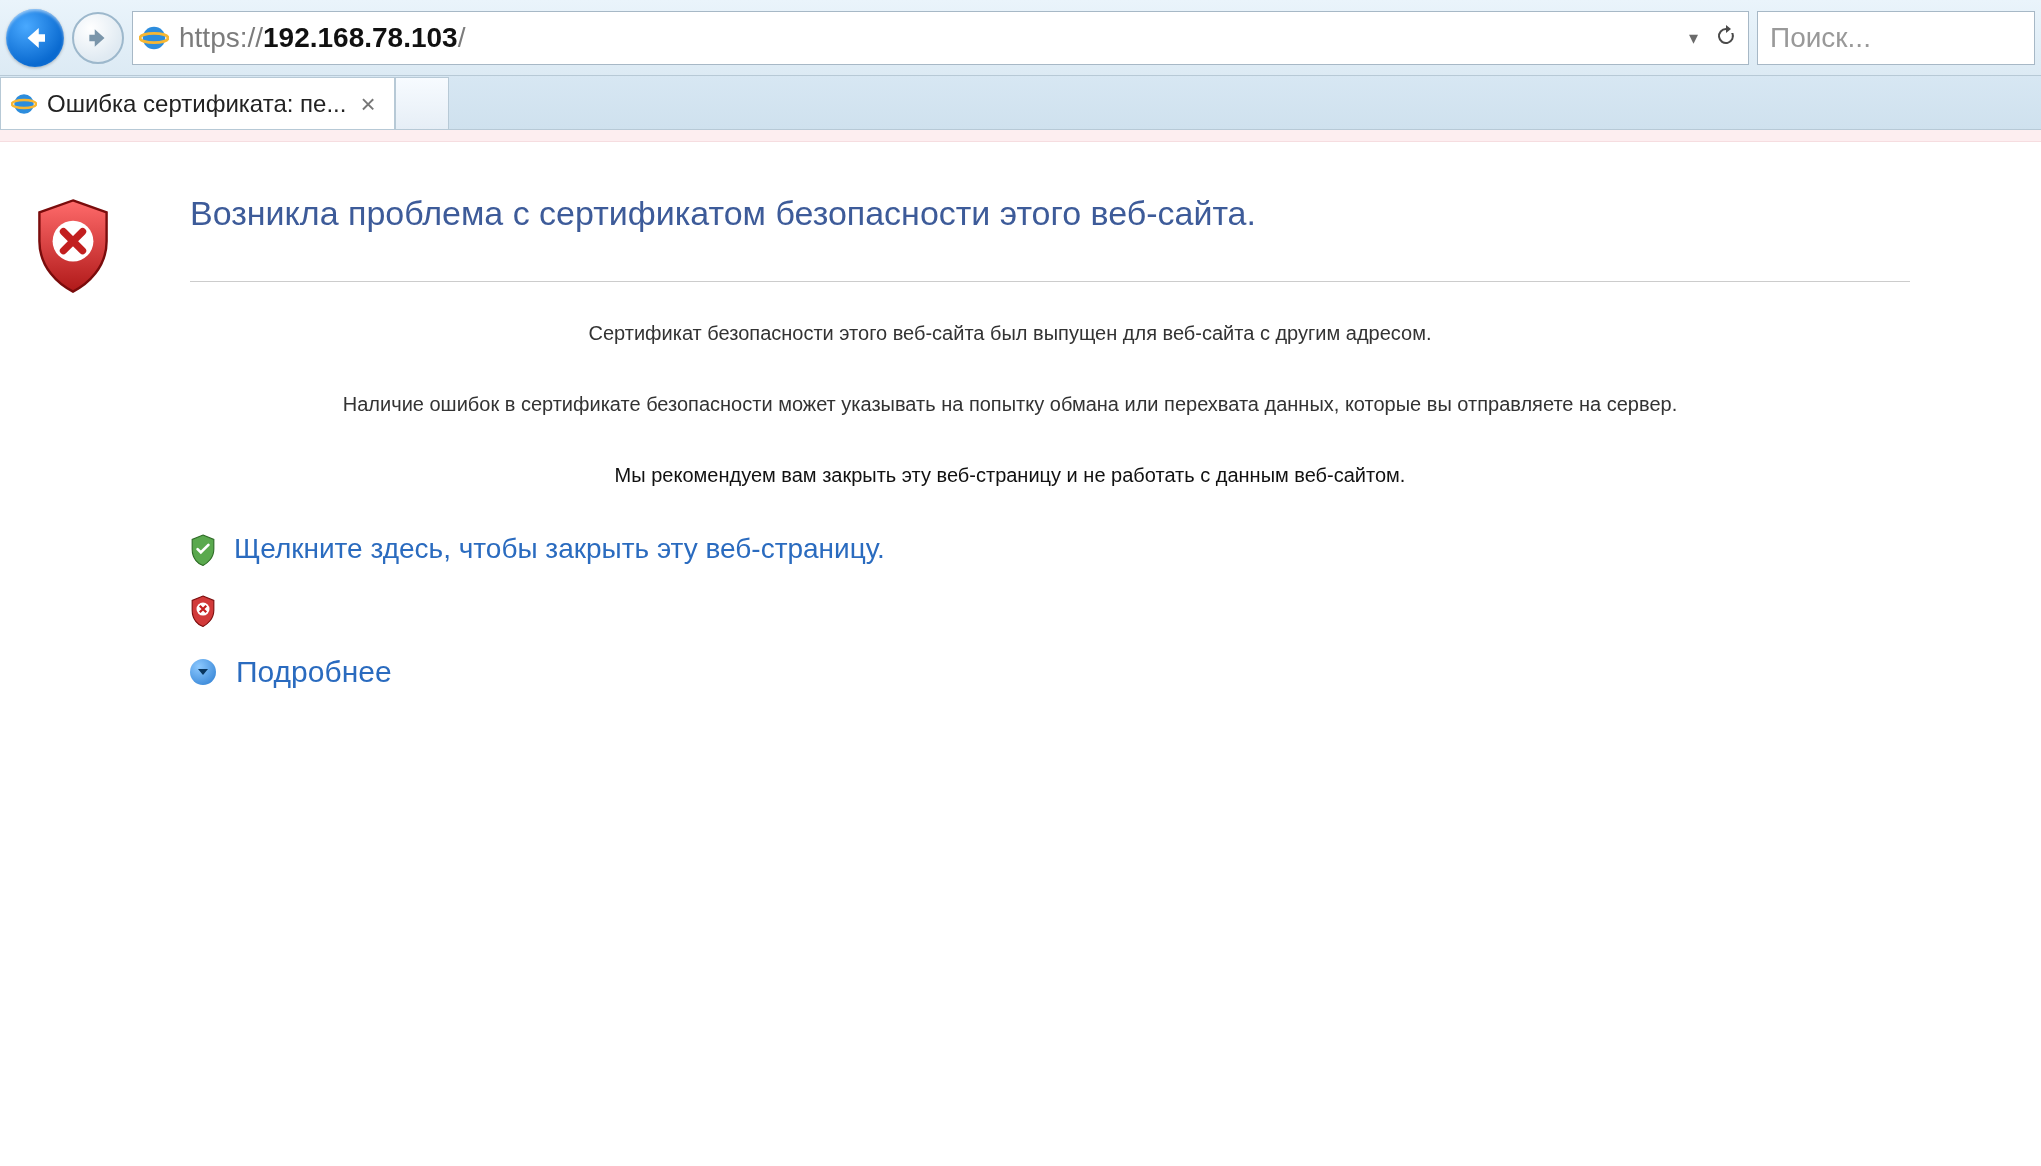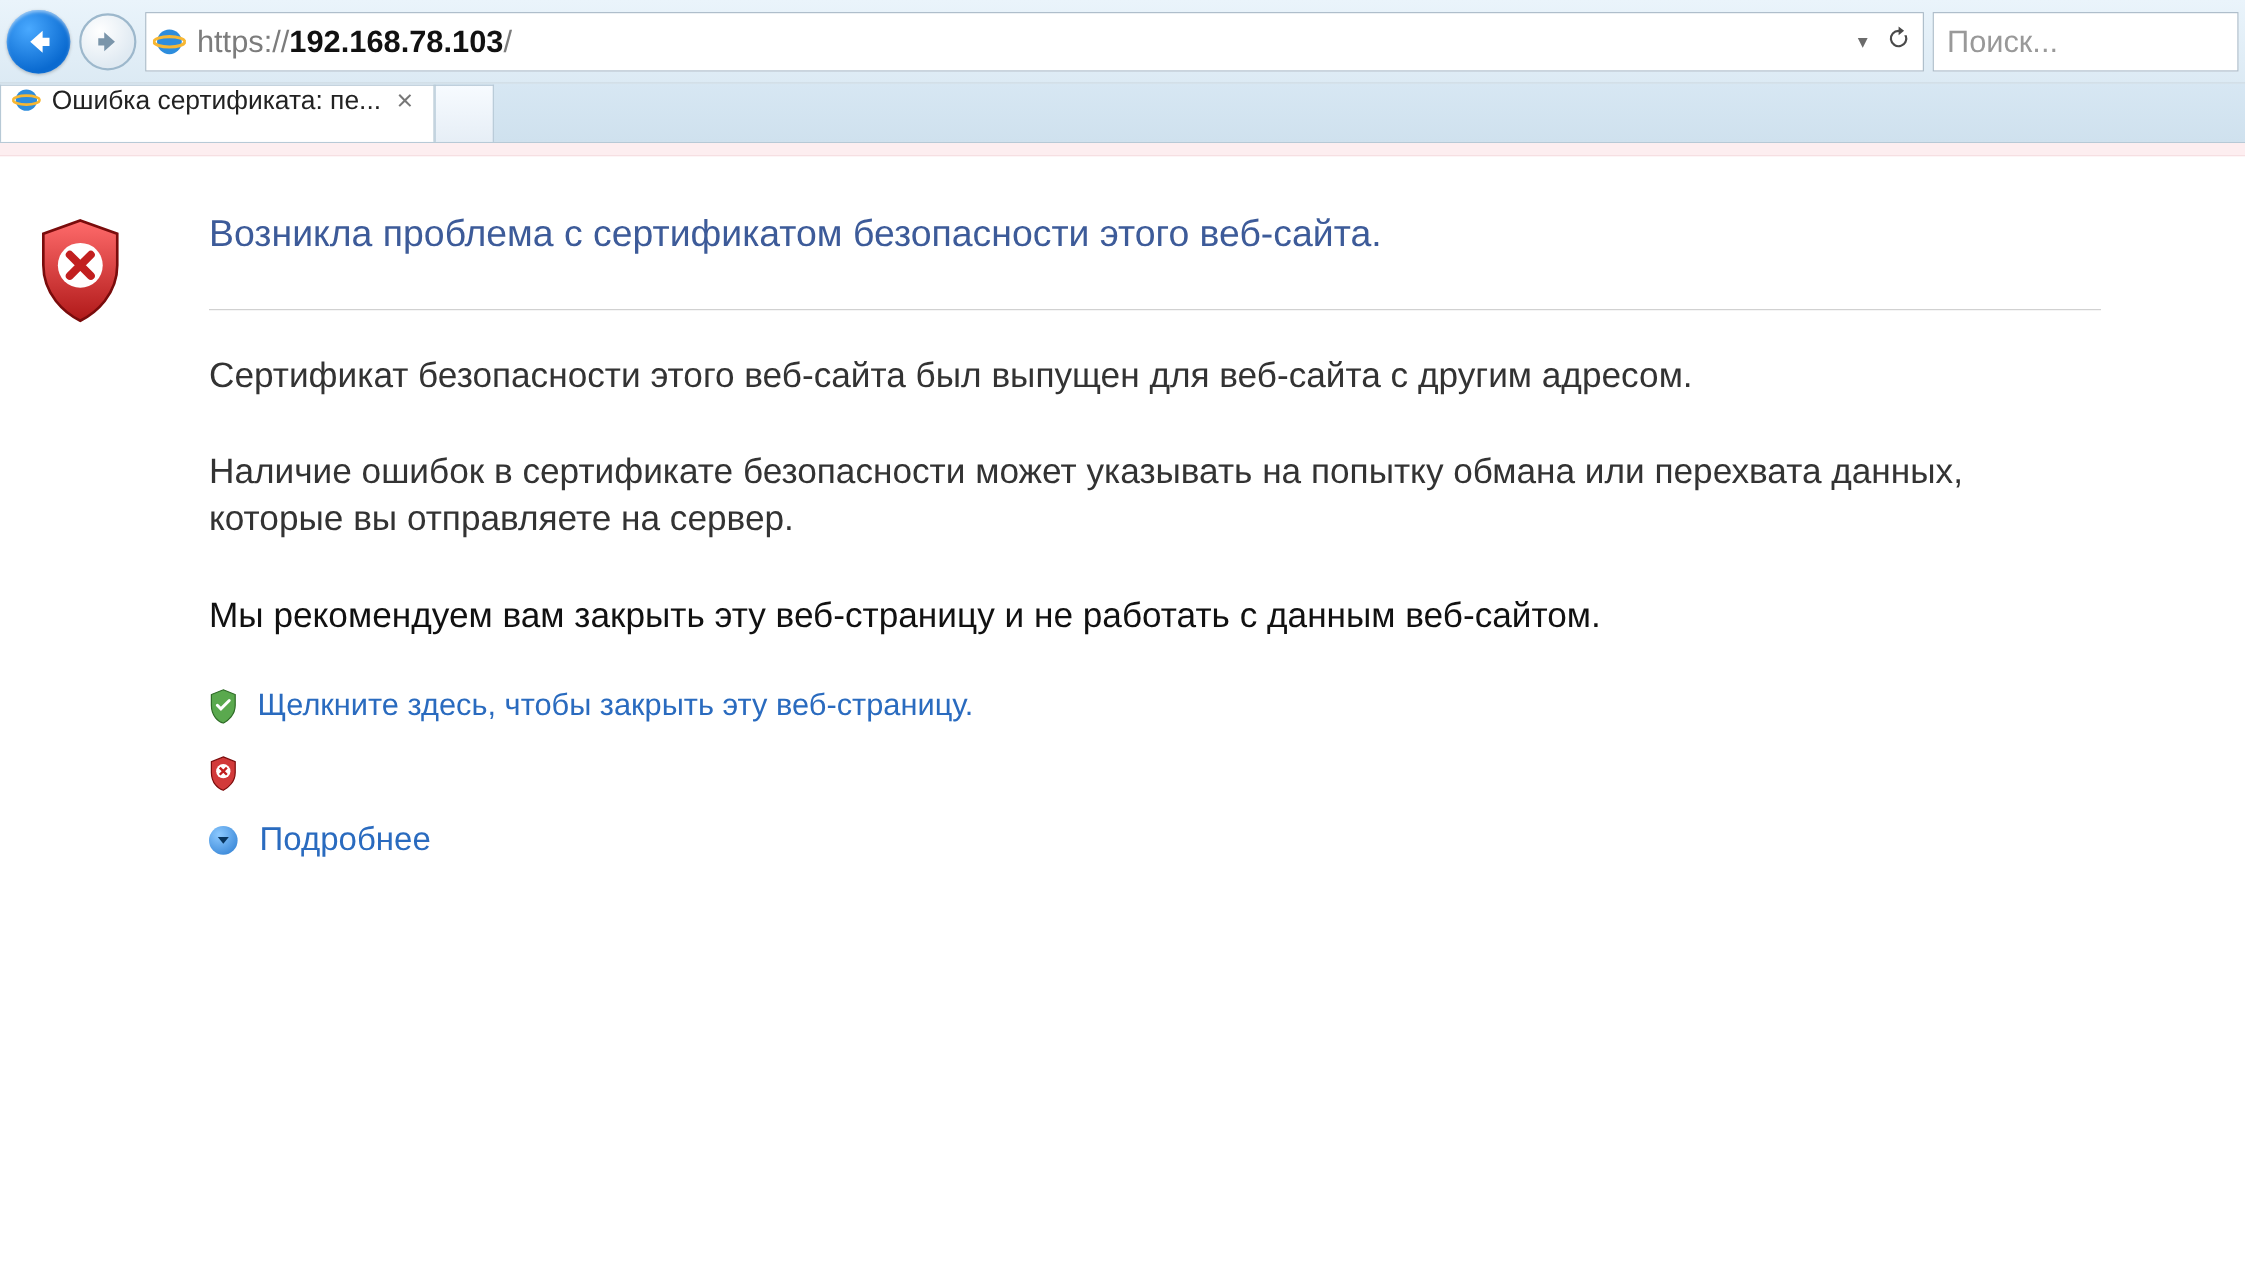--- a/index.html
+++ b/index.html
@@ -73,21 +73,21 @@
   background: linear-gradient(#d7e7f3,#cfe1ee);
   border-bottom: 1px solid #b7c9d6;
   display: flex;
   align-items: flex-end;
 }
 .tab {
   height: 52px;
   background: #fff;
   border: 1px solid #b7c9d6;
   border-bottom: none;
-  display: flex; align-items: flex-start;
+  display: flex; align-items: center;
   padding: 0 14px 0 10px;
   gap: 10px;
   font-size: 24px; color:#222;
   max-width: 560px;
 }
 .tab .ie-logo { width:26px; height:26px; }
 .tab-title { white-space:nowrap; overflow:hidden; text-overflow:ellipsis; max-width:420px; }
 .tab-close { color:#777; font-size:26px; line-height:1; padding:0 4px; }
 .newtab {
   width: 54px; height: 52px;
@@ -110,21 +110,21 @@
 
 h1.cert-title {
   font-size: 34px;
   font-weight: 400;
   color: #3b5998;
   color: #3d5b99;
   margin-bottom: 48px;
 }
 hr.sep { border:none; border-top:1px solid #ccc; margin-bottom:38px; }
 
-.para      { font-size:32px; color:#333; line-height:1.35; margin-bottom:44px; max-width:1640px; }
+.para      { font-size:20px; color:#333; line-height:1.35; margin-bottom:44px; max-width:1640px;text-align:center; }
 .para.bold { font-weight:400; color:#111; }
 
 .opt-row {
   display:flex; align-items:center; gap:18px;
   font-size:28px; margin-bottom:30px;
 }
 .opt-link { color:#2a6bbf; text-decoration:none; cursor:pointer; }
 .opt-row .mini-shield { width:26px; height:30px; }
 
 .more-row { display:flex; align-items:center; gap:20px; font-size:30px; color:#2a6bbf; margin-top:18px; }

